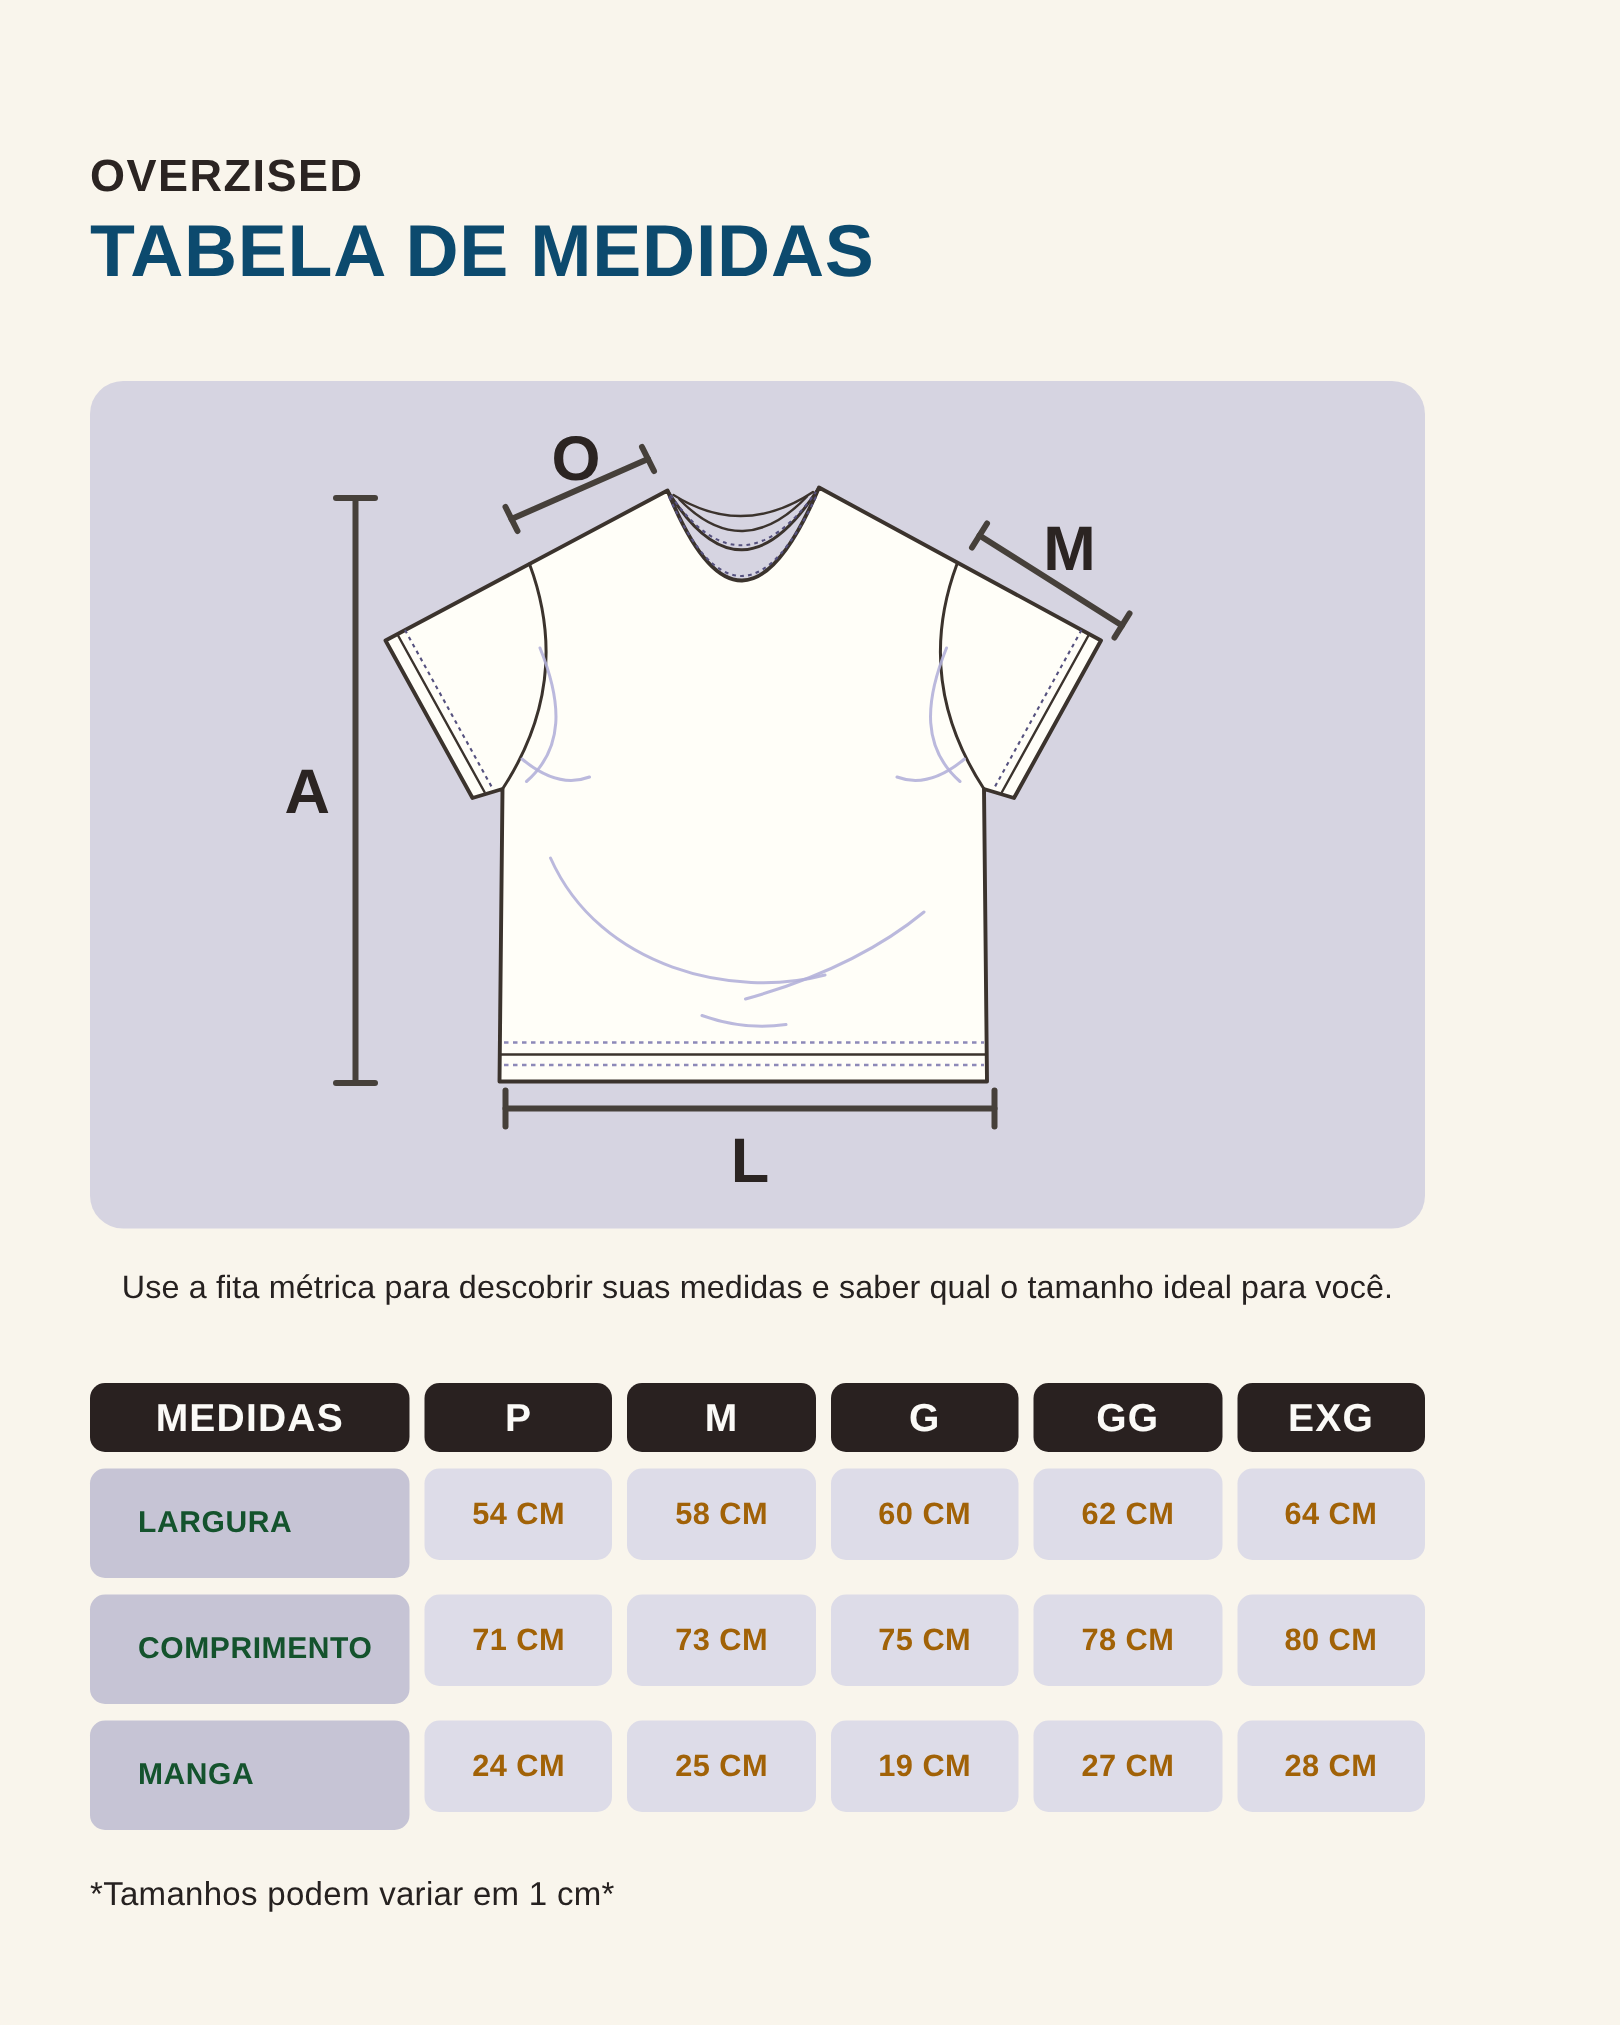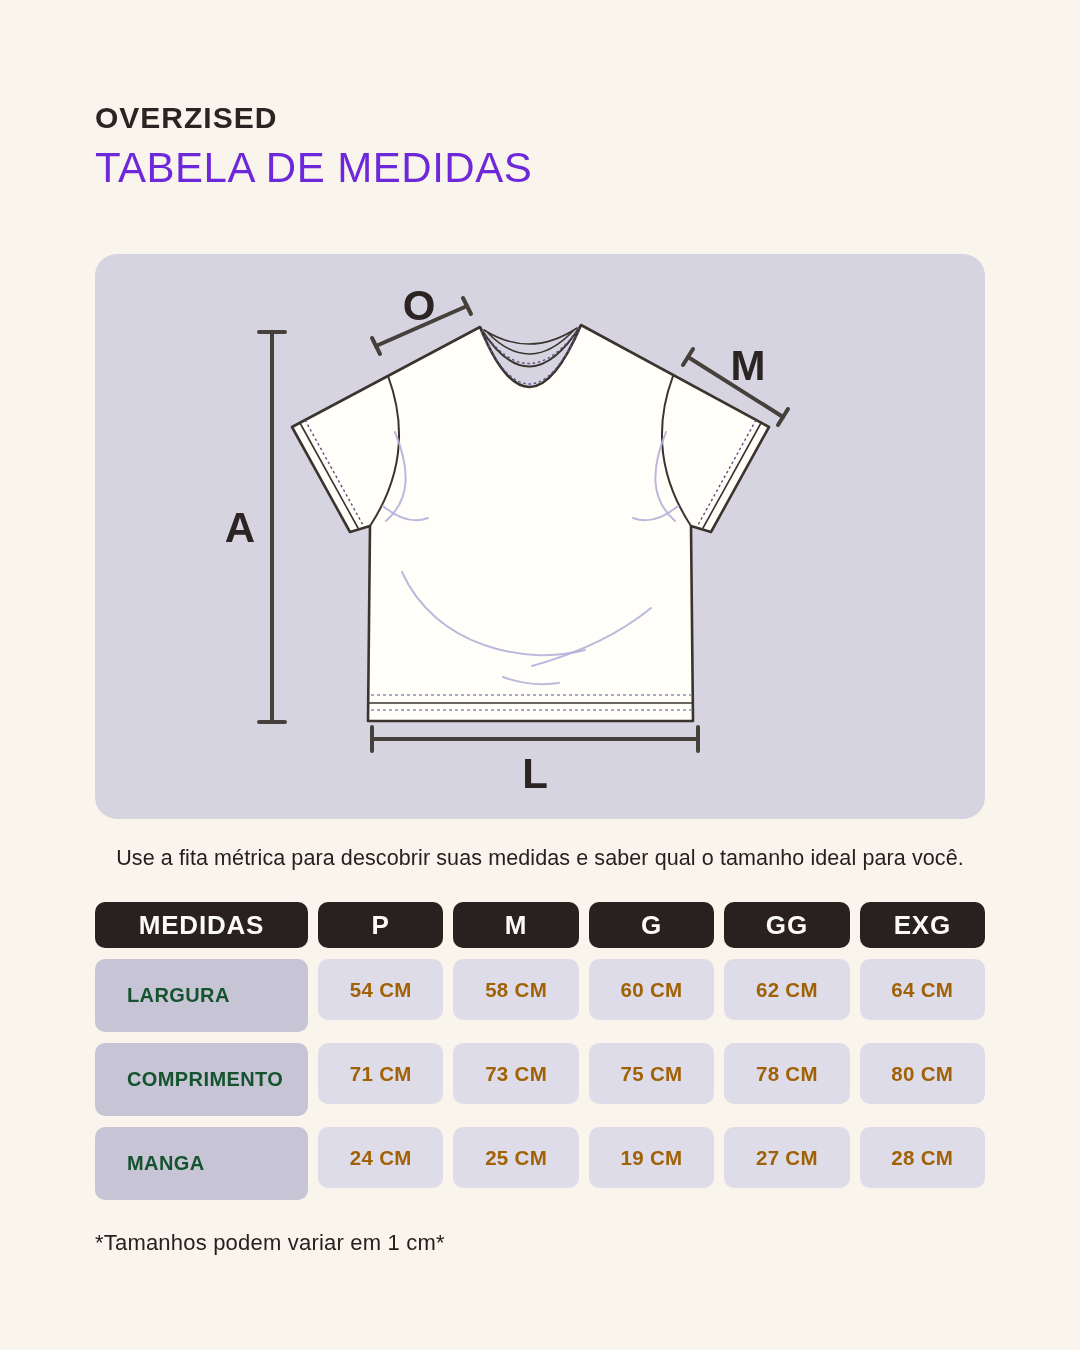--- a/index.html
+++ b/index.html
@@ -3,45 +3,45 @@
 <meta charset="utf-8">
 <style>
   html,body { margin:0; padding:0; }
   body {
     width:1080px; height:1350px;
     background:#f9f5ec;
     font-family:"Liberation Sans", sans-serif;
     color:#2b2422;
   }
   .page { position:relative; width:1080px; height:1350px; overflow:hidden; }
-  .content { padding:100px 95px 0 95px; }
+  .content { padding:100px 95px 0 60px; }
 
   .kicker {
     font-size:30px; font-weight:700; letter-spacing:1px;
     line-height:36px; color:#2b2422;
   }
   .main-title {
-    font-size:42px; font-weight:400; letter-spacing:0.5px;
-    line-height:56px; margin-top:4px; color:#6d28d9;
+    font-size:49px; font-weight:700; letter-spacing:0.5px;
+    line-height:56px; margin-top:4px; color:#0c4a6e;
   }
 
   .panel {
     position:relative; margin-top:58px;
     width:890px; height:565px;
     background:#d6d4e1; border-radius:22px;
   }
   .panel svg { position:absolute; left:0; top:0; width:890px; height:565px; }
 
   .subtitle {
     margin-top:26px; width:890px; text-align:center;
     font-size:21.5px; line-height:27px; color:#262120; letter-spacing:0.1px;
   }
 
   .size-table {
-    margin-top:30px; width:890px;
+    margin-top:50px; width:890px;
     display:grid;
     grid-template-columns:213px repeat(5, 1fr);
     column-gap:10px; row-gap:11px;
   }
   .cell {
     border-radius:10px; box-sizing:border-box;
     display:flex; align-items:center; justify-content:center;
   }
   .cell.head {
     height:46px; background:#292120; color:#fbfaf7;

